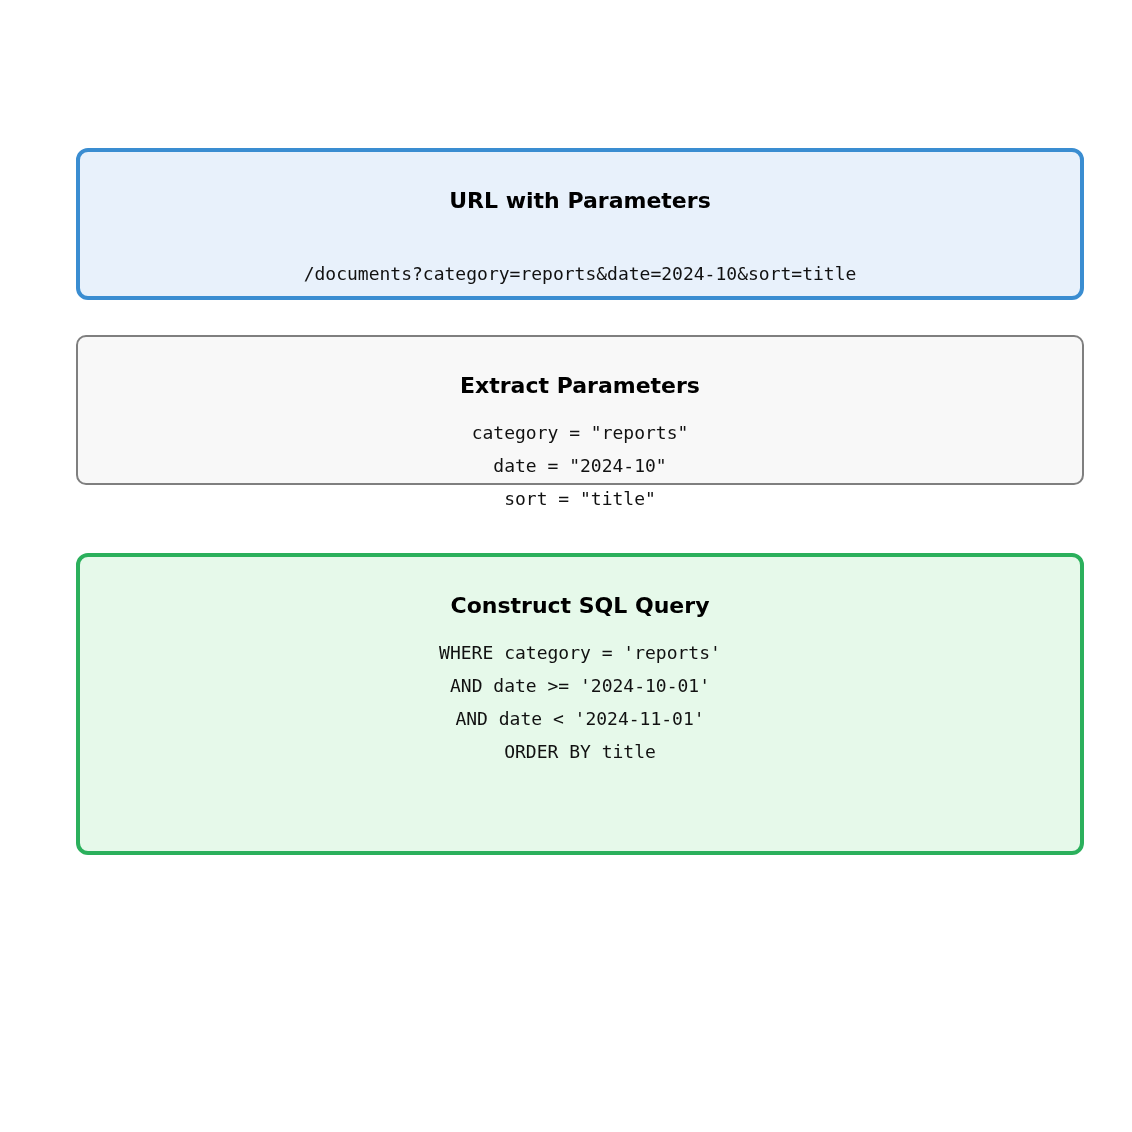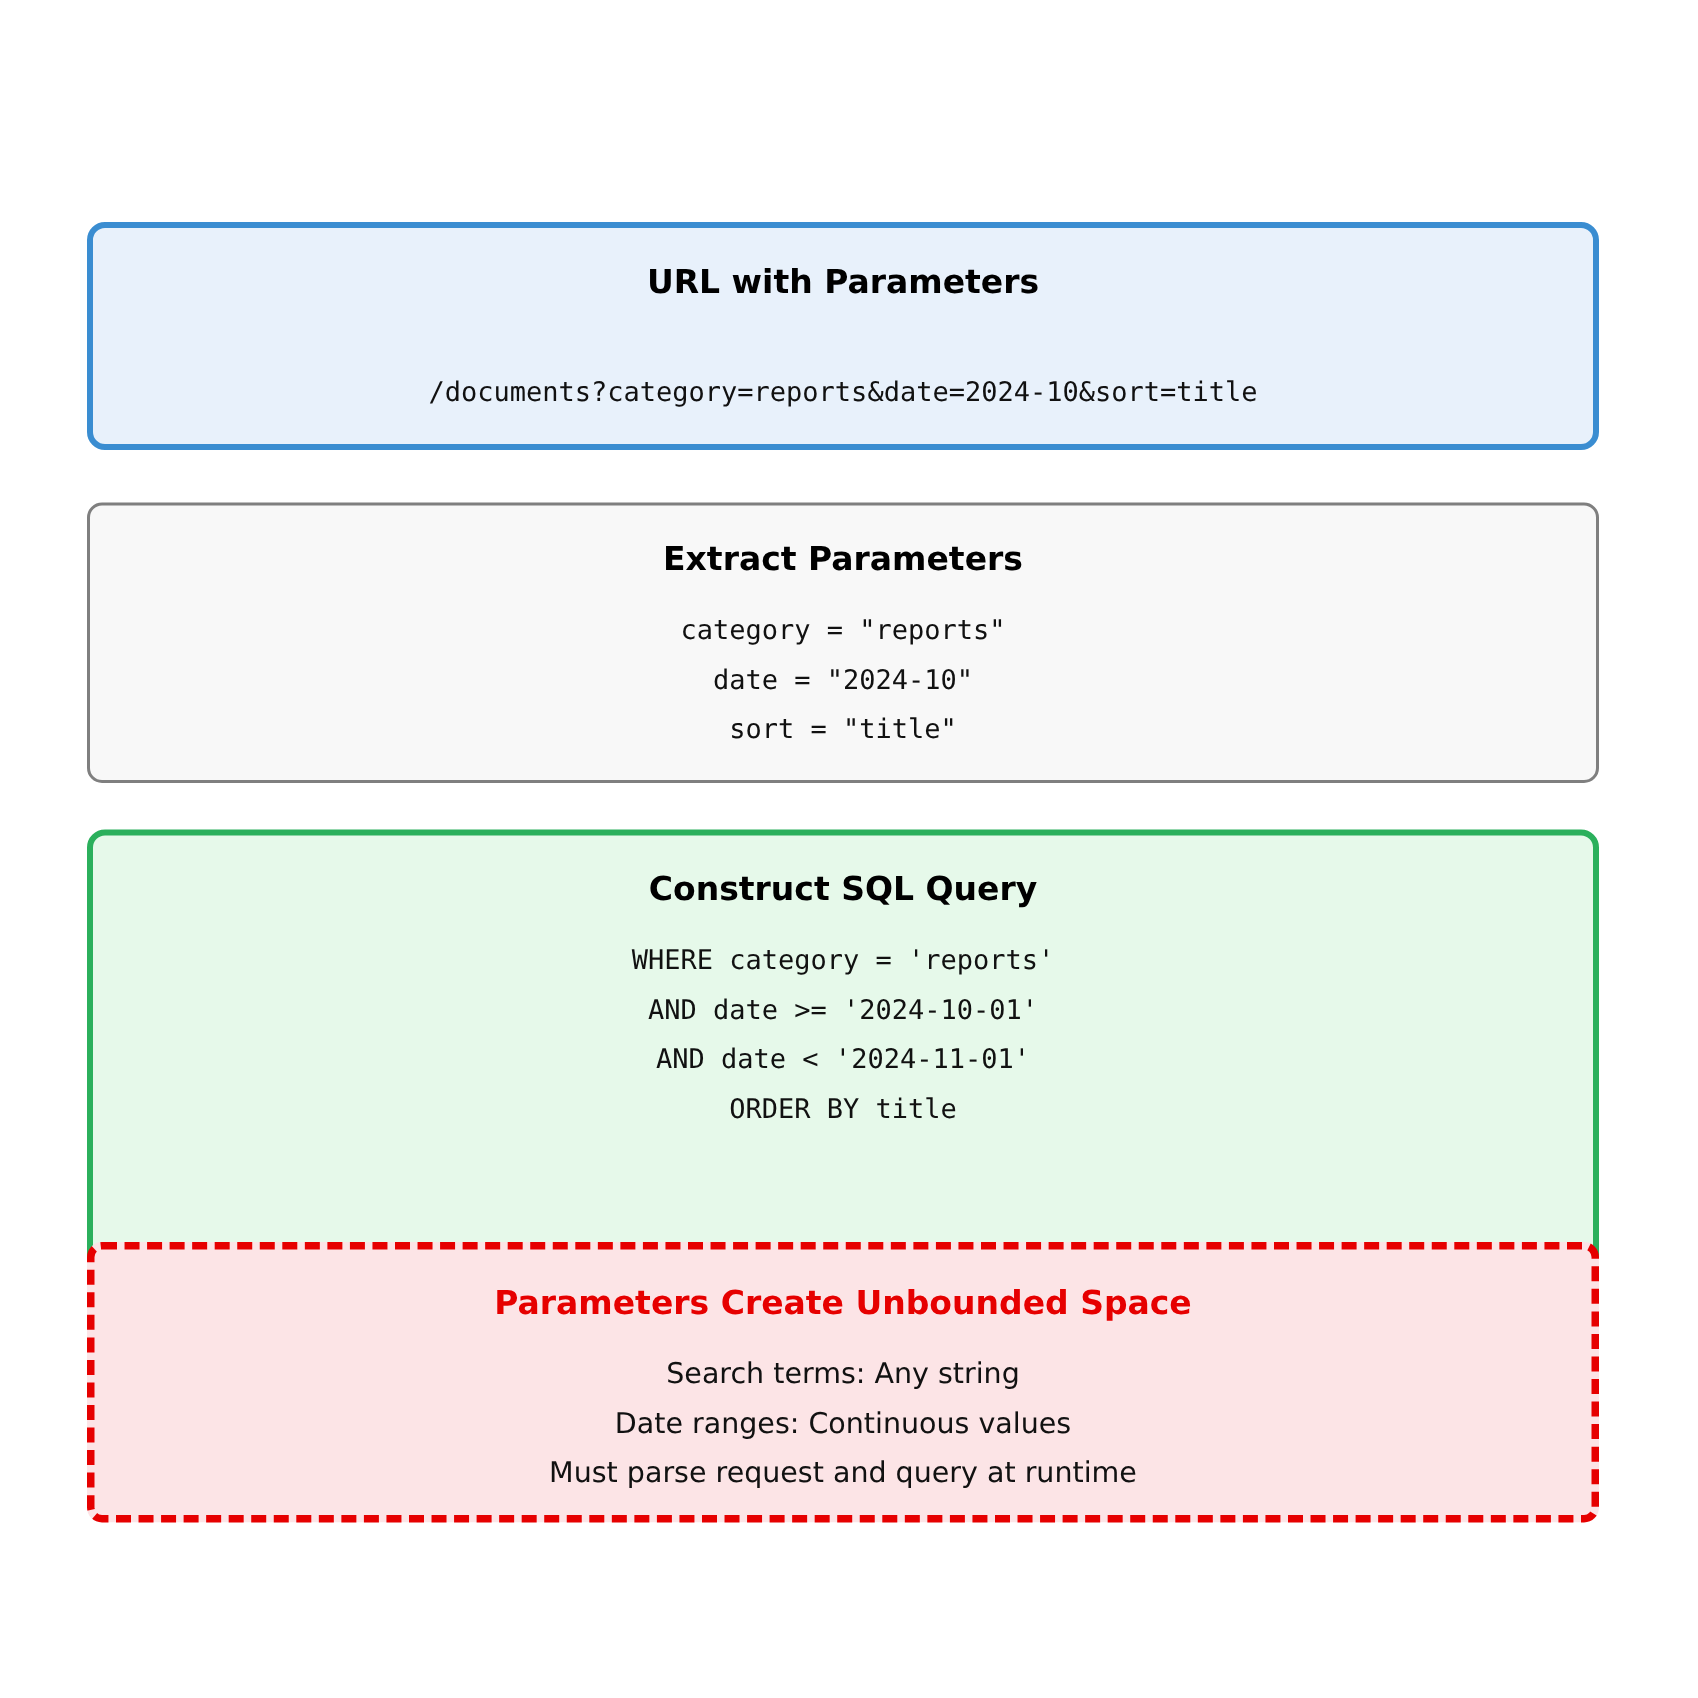--- a/index.html
+++ b/index.html
@@ -10,26 +10,26 @@
   }
   .canvas {
     position: relative;
     width: 1132px;
     height: 1132px;
     background: #ffffff;
     overflow: hidden;
   }
   .box {
     position: absolute;
-    left: 58px;
+    left: 76px;
     width: 1008px;
     box-sizing: border-box;
     border-radius: 12px;
     text-align: center;
-    padding-top: 24px;
+    padding-top: 36px;
   }
   .box-title {
     margin: 0;
     font-size: 22px;
     font-weight: bold;
     line-height: 26px;
     color: #000000;
     font-family: "DejaVu Sans", sans-serif;
   }
   .box-body {
@@ -52,21 +52,21 @@
   .box-url {
     top: 148px;
     height: 152px;
     background: #e8f1fb;
     border: 4px solid #3a8dd1;
   }
   .box-url .box-body { margin-top: 43px; }
 
   .box-extract {
     top: 335px;
-    height: 187px;
+    height: 150px;
     background: #f8f8f8;
     border: 2px solid #7f7f7f;
     border-radius: 10px;
   }
 
   .box-sql {
     top: 553px;
     height: 302px;
     background: #e6f9ea;
     border: 4px solid #2bb05c;
@@ -105,22 +105,14 @@
   <div class="box box-sql mono">
     <h2 class="box-title">Construct SQL Query</h2>
     <div class="box-body">
       <div class="box-line">WHERE category = 'reports'</div>
       <div class="box-line">AND date &gt;= '2024-10-01'</div>
       <div class="box-line">AND date &lt; '2024-11-01'</div>
       <div class="box-line">ORDER BY title</div>
     </div>
   </div>
 
-  <div class="box box-warning sans-body">
-    <h2 class="box-title">Parameters Create Unbounded Space</h2>
-    <div class="box-body">
-      <div class="box-line">Search terms: Any string</div>
-      <div class="box-line">Date ranges: Continuous values</div>
-      <div class="box-line">Must parse request and query at runtime</div>
-    </div>
-  </div>
 
 </div>
 
 </body></html>

